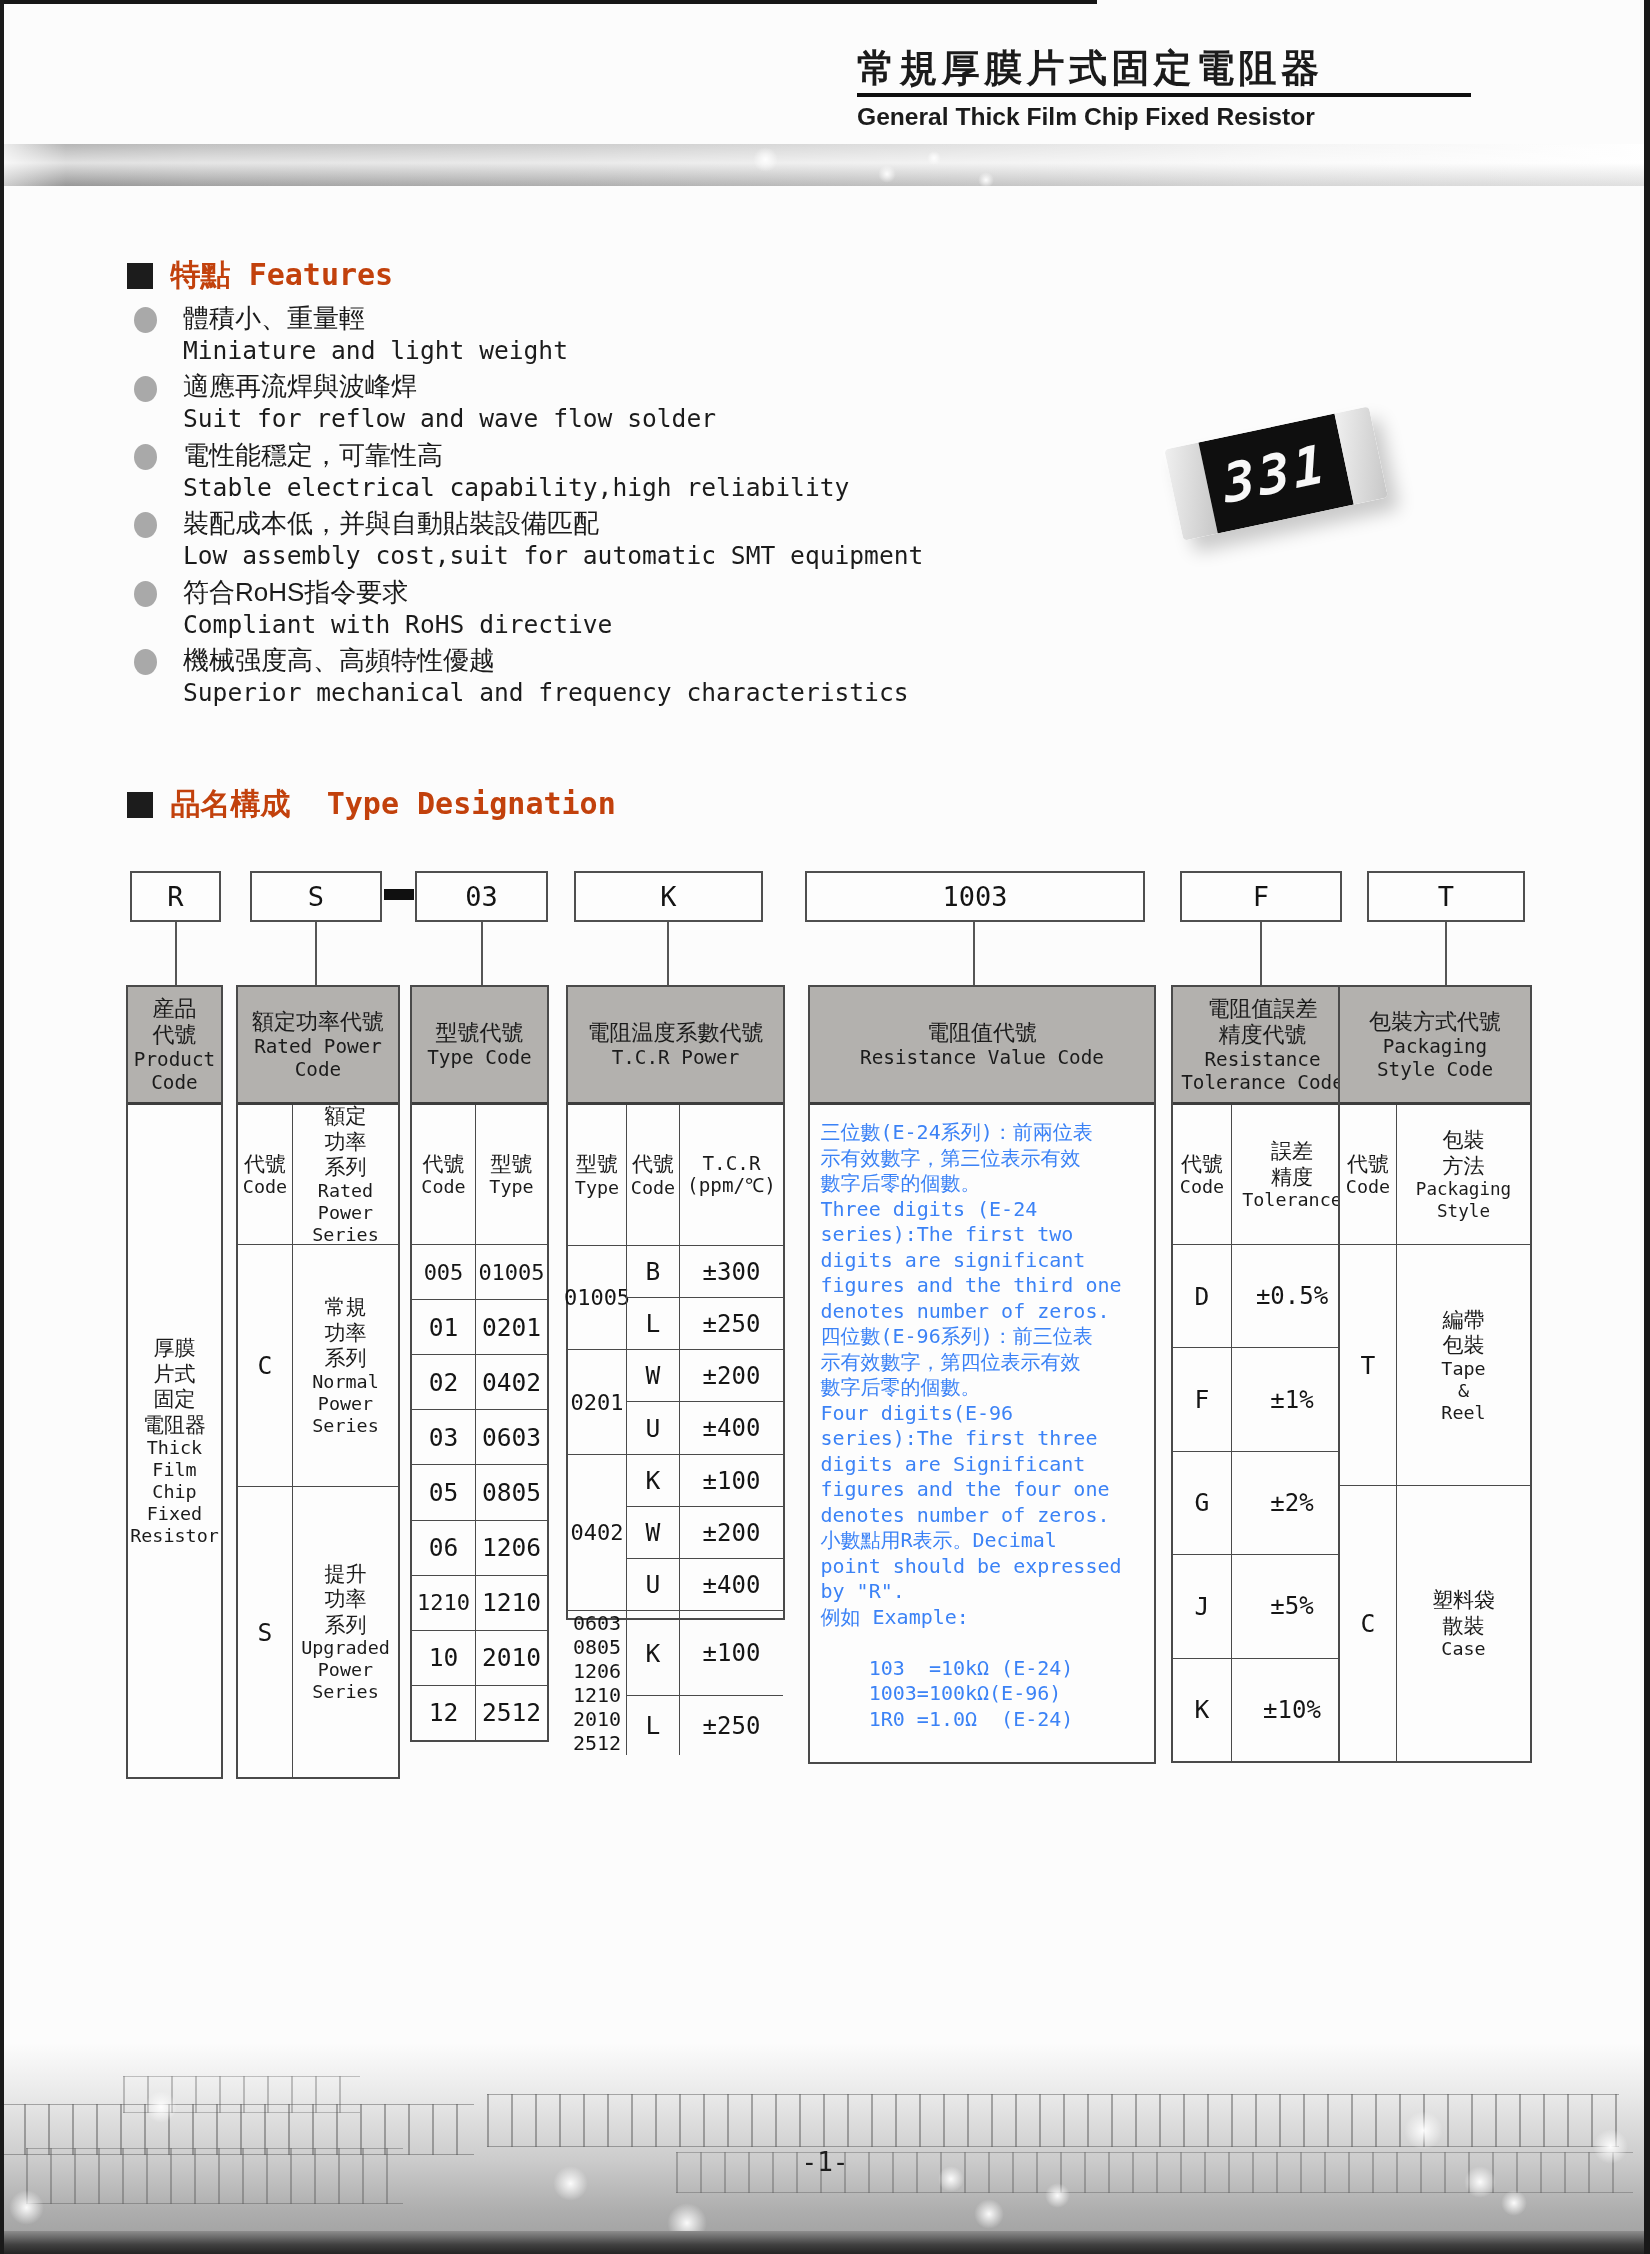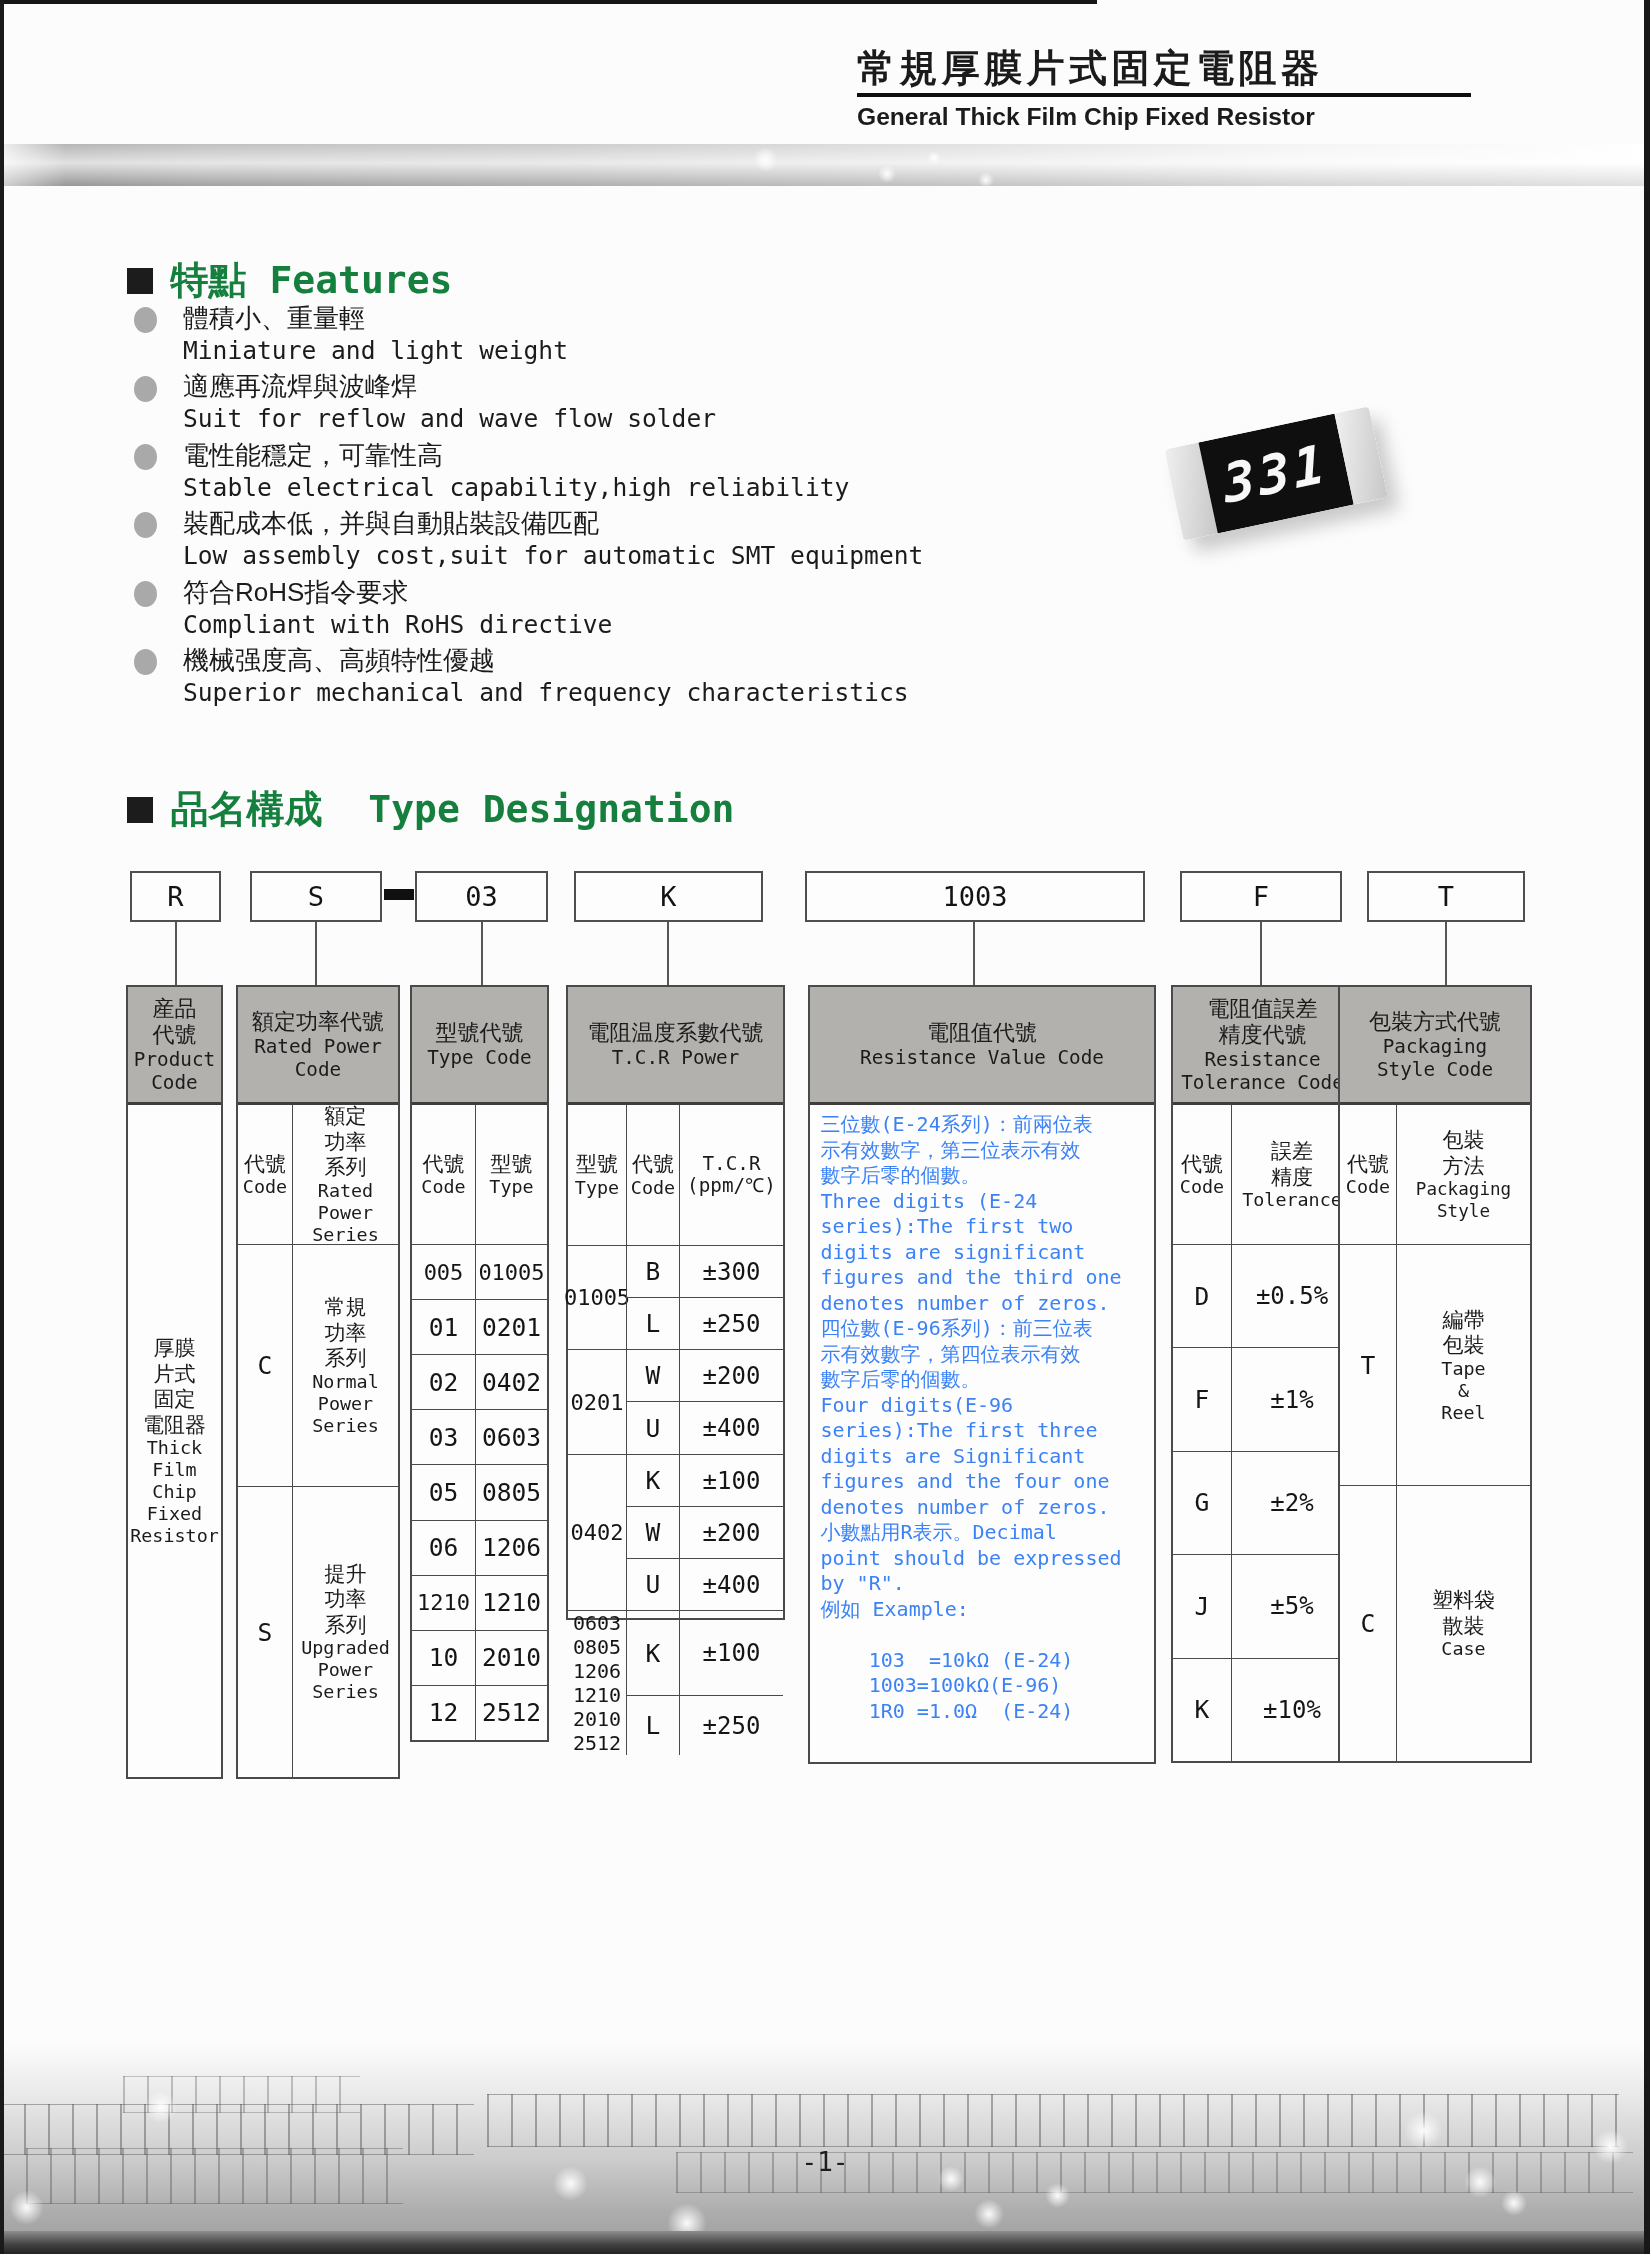--- a/index.html
+++ b/index.html
@@ -22,21 +22,21 @@
   .title-cn{font-size:38px;font-weight:bold;letter-spacing:4.4px;line-height:42px;white-space:nowrap;}
   .title-rule{height:3.5px;background:#0e0e0e;margin-top:4.4px;}
   .title-en{font-size:24.6px;font-weight:bold;margin-top:6.1px;font-family:var(--sans);}
   .strip{position:absolute;left:0;top:144px;width:100%;height:42px;
     background:linear-gradient(90deg,#ededed 0%,#a9a9a9 4%,#b6b6b6 12%,#c4c4c4 34%,#dadada 56%,#f2f2f2 78%,#ffffff 100%);}
   .strip:after{content:"";position:absolute;inset:0;
     background:linear-gradient(180deg,rgba(255,255,255,.15),rgba(255,255,255,.65) 45%,rgba(60,60,60,.16) 100%);}
 
   
   .sec-head{position:absolute;display:flex;align-items:center;gap:17.6px;
-    font-size:38px;font-weight:bold;font-family:var(--mono),var(--sans);color:#15803d;white-space:pre;}
+    font-size:30px;font-weight:bold;font-family:var(--mono),var(--sans);color:#c2410c;white-space:pre;}
   .sq{width:26px;height:26px;background:#1c1c1c;flex:none;}
 
   
   .features{position:absolute;left:132px;top:302px;width:860px;}
   .feat{position:relative;padding-left:51px;margin-bottom:4.4px;}
   .feat .bullet{position:absolute;left:1.8px;top:5.3px;width:23px;height:26px;border-radius:50%;background:#a9a9a9;}
   .feat .fcn{display:block;font-size:26px;line-height:33px;}
   .feat .fen{display:block;font-size:24.6px;line-height:31px;font-family:var(--mono);}
 
   
@@ -394,21 +394,21 @@
         </div>
       <div class="cell bl bt">
           <span class="code">L</span>
         </div>
       <div class="cell bl bt">
           <span class="valtext">±250</span>
         </div>
     </div>
   </div>
 
-  <div class="tcol" style="left:808px;width:348px;height:779px;">
+  <div class="tcol" style="left:808px;width:348px;height:779px;gap:8px;">
     <div class="colhead">
       <span class="cn pre">電阻值代號</span>
       <span class="en pre">Resistance Value Code</span>
     </div>
     <div class="rbody">三位數(E-24系列)：前兩位表
 示有效數字，第三位表示有效
 數字后零的個數。
 Three digits (E-24
 series):The first two
 digits are significant

